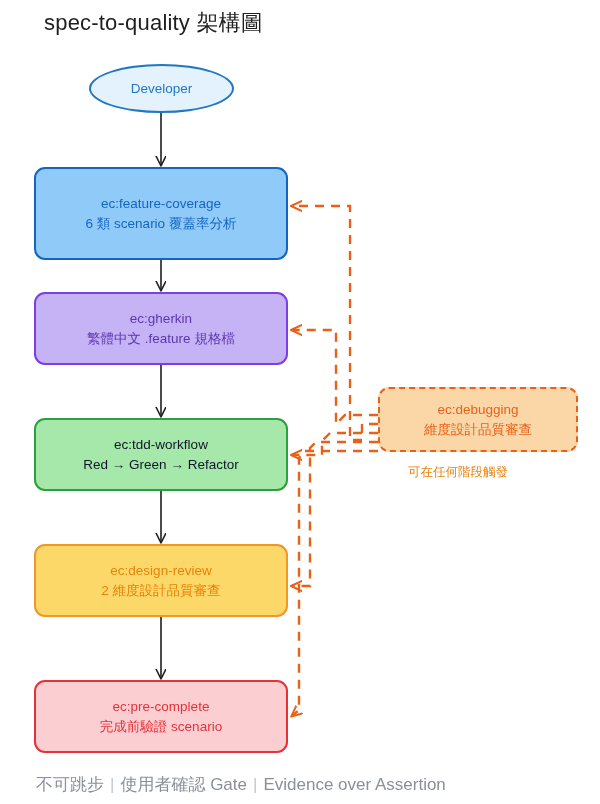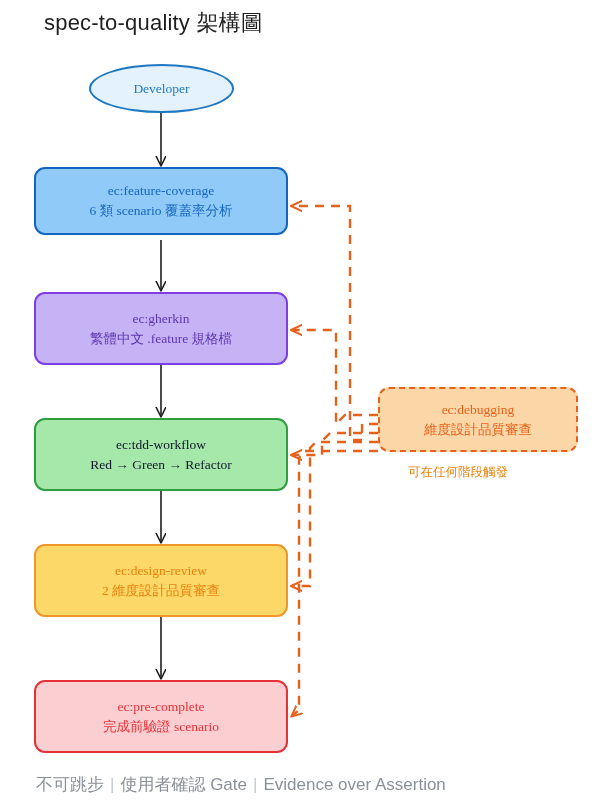--- a/index.html
+++ b/index.html
@@ -39,21 +39,20 @@
   .node {
     position: absolute;
     box-sizing: border-box;
     display: flex;
     flex-direction: column;
     align-items: center;
     justify-content: center;
     text-align: center;
     line-height: 1.45;
     font-size: 13.5px;
-    font-family: Liberation Serif, serif;
   }
   .node .l1, .node .l2 { display: block; white-space: nowrap; }
   .node-rect {
     border-radius: 11px;
     border-width: 2.2px;
     border-style: solid;
   }
   .node-start {
     border-radius: 50%;
     border-width: 2.4px;
@@ -128,21 +127,21 @@
     </g>
   </svg>
 
   <div class="page-title">spec-to-quality 架構圖</div>
 
   <div class="node node-start" style="left:89px; top:64px; width:145px; height:49px;
               background:#e3f2fd; border-color:#1f78c1; color:#1f78c1;">
     <span class="l1">Developer</span>
   </div>
 
-  <div class="node node-rect" style="left:34px; top:167px; width:254px; height:68px;
+  <div class="node node-rect" style="left:34px; top:167px; width:254px; height:93px;
               background:#90caf9; border-color:#1565c0; color:#1565c0;">
     <span class="l1">ec:feature-coverage</span>
     <span class="l2">6 類 scenario 覆蓋率分析</span>
   </div>
 
   <div class="node node-rect" style="left:34px; top:292px; width:254px; height:73px;
               background:#c5b3f5; border-color:#7b3fe4; color:#5e35b1;">
     <span class="l1">ec:gherkin</span>
     <span class="l2">繁體中文 .feature 規格檔</span>
   </div>

